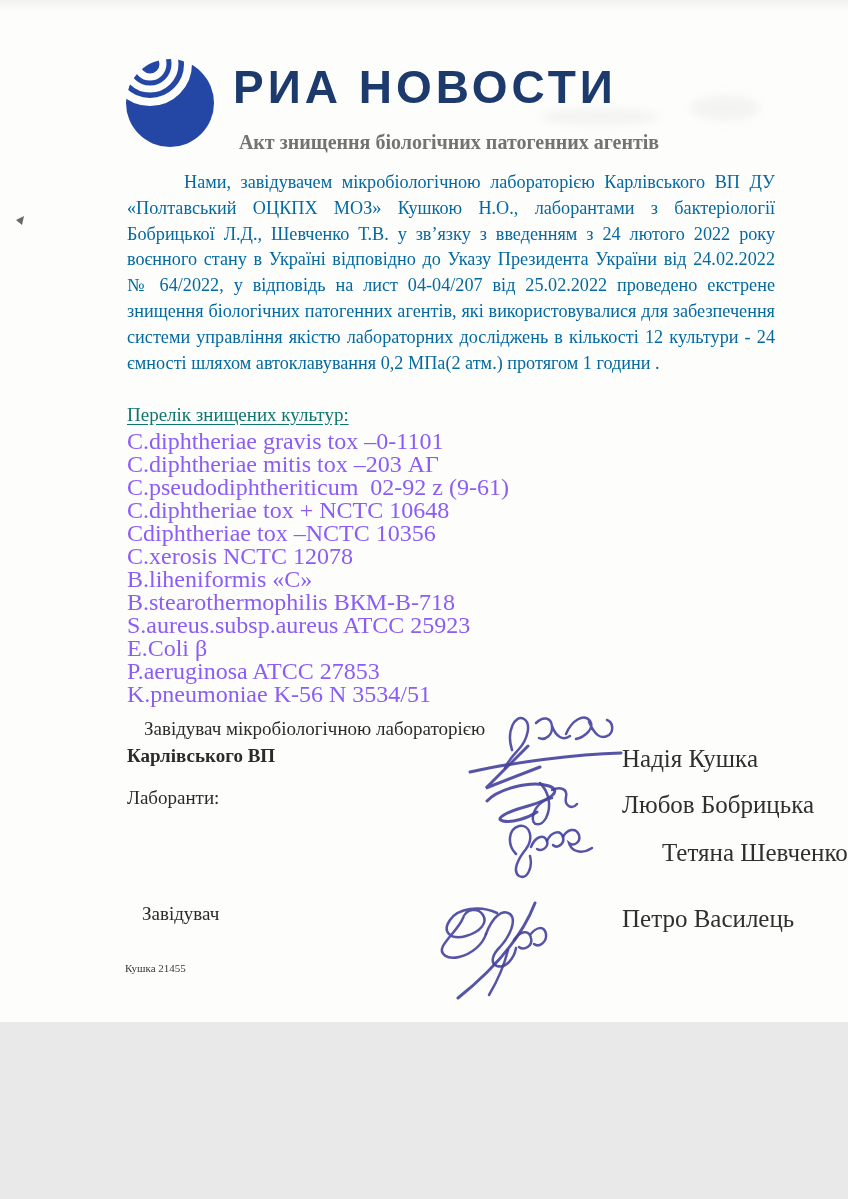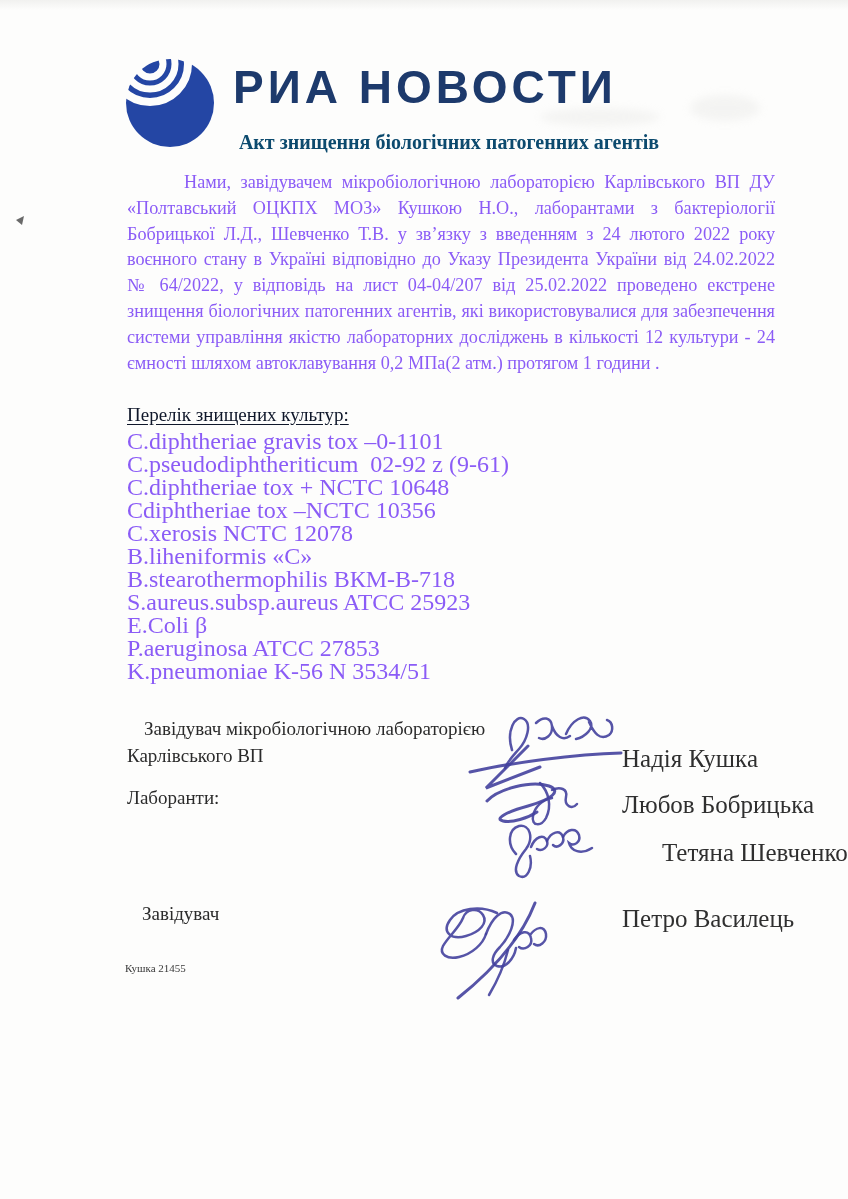--- a/index.html
+++ b/index.html
@@ -1,47 +1,47 @@
 <!DOCTYPE html>
 <html><head>
 <meta charset="utf-8">
 <style>
   html,body{margin:0;padding:0;background:#e9e9e9;}
   .page{
-    position:relative;width:848px;height:1199px;margin:0 auto;
+    position:relative;width:848px;height:1022px;margin:0 auto;
     background:#fdfdfc;overflow:hidden;
     font-family:"Liberation Serif","DejaVu Serif",serif;color:#2e2e2e;
   }
   .top-edge{position:absolute;top:0;left:0;right:0;height:10px;
     background:linear-gradient(#e7e7e5,#fdfdfc);opacity:.55;}
   .speck{position:absolute;left:16px;top:216px;width:8px;height:9px;
     background:#4f4f4f;opacity:.85;
     clip-path:polygon(0 45%,100% 0,75% 100%);}
   .smudge{position:absolute;background:#d9d9d6;border-radius:50%;filter:blur(4px);opacity:.25;}
 
   .logo-icon{position:absolute;left:120px;top:46px;width:104px;height:104px;}
   .logo-text{
     position:absolute;left:233px;top:64px;
     font-family:"Liberation Sans","DejaVu Sans",sans-serif;
     font-weight:bold;font-size:46px;letter-spacing:4px;color:#1d3a6c;
     line-height:1;white-space:nowrap;
   }
   .doc-title{
     position:absolute;left:127px;top:131px;width:644px;
-    text-align:center;font-weight:bold;font-size:20px;color:#0c4a6e;
+    text-align:center;font-weight:bold;font-size:20px;color:#737373;
     white-space:nowrap;
   }
   .body-par{
     position:absolute;left:127px;top:170px;width:648px;
     font-size:18.2px;line-height:25.8px;text-align:justify;
-    text-indent:57px;color:#8b5cf6;
+    text-indent:57px;color:#0369a1;
   }
   .list-heading{
     position:absolute;left:127px;top:404px;
-    font-size:19px;color:#0f172a;
+    font-size:19px;color:#0f766e;
     text-decoration:underline;text-underline-offset:3px;
     white-space:pre-wrap;
   }
   .culture-list{position:absolute;left:127px;top:430px;font-size:24px;line-height:23px;color:#8b5cf6;}
   .culture-list div{white-space:pre-wrap;}
 
   .sig-role{position:absolute;left:127px;font-size:19px;color:#2b2b2b;white-space:nowrap;}
   .sig-name{position:absolute;left:622px;font-size:25px;color:#2f2f2f;white-space:nowrap;}
   .footer-note{position:absolute;left:125px;top:962px;font-size:11px;color:#3a3a3a;}
 
@@ -68,34 +68,35 @@
   <div class="logo-text">РИА НОВОСТИ</div>
 
   <div class="doc-title">Акт знищення біологічних патогенних агентів</div>
 
   <div class="body-par">Нами, завідувачем мікробіологічною лабораторією Карлівського ВП ДУ «Полтавський ОЦКПХ МОЗ» Кушкою Н.О., лаборантами з бактеріології Бобрицької Л.Д., Шевченко Т.В. у зв’язку з введенням з 24 лютого 2022 року воєнного стану в Україні відповідно до Указу Президента України від 24.02.2022 № 64/2022, у відповідь на лист 04-04/207 від 25.02.2022 проведено екстрене знищення біологічних патогенних агентів, які використовувалися для забезпечення системи управління якістю лабораторних досліджень в кількості 12 культури - 24 ємності  шляхом автоклавування 0,2 МПа(2 атм.) протягом 1 години .</div>
 
   <div class="list-heading">Перелік знищених культур:</div>
 
   <div class="culture-list">
     <div>C.diphtheriae gravis tox –0-1101</div>
+    <div>C.diphtheriae mitis tox –203 АГ</div>
     <div>C.pseudodiphtheriticum  02-92 z (9-61)</div>
     <div>C.diphtheriae tox + NCTC 10648</div>
     <div>Cdiphtheriae tox –NCTC 10356</div>
     <div>C.xerosis NCTC 12078</div>
     <div>B.liheniformis «С»</div>
     <div>B.stearothermophilis ВКМ-В-718</div>
     <div>S.aureus.subsp.aureus ATCC 25923</div>
     <div>E.Coli β</div>
     <div>P.aeruginosa ATCC 27853</div>
     <div>K.pneumoniae K-56 N 3534/51</div>
   </div>
 
   <div class="sig-role" style="top:718px;margin-left:17px;">Завідувач мікробіологічною лабораторією</div>
-  <div class="sig-role" style="top:745px;">Карлівського ВП</div>
+  <div class="sig-role" style="top:745px;font-weight:bold;">Карлівського ВП</div>
   <div class="sig-role" style="top:787px;">Лаборанти:</div>
   <div class="sig-role" style="top:903px;margin-left:15px;">Завідувач</div>
 
   <div class="sig-name" style="top:745px;">Надія Кушка</div>
   <div class="sig-name" style="top:791px;">Любов Бобрицька</div>
   <div class="sig-name" style="top:839px;margin-left:40px;">Тетяна Шевченко</div>
   <div class="sig-name" style="top:905px;">Петро Василець</div>
 
   <div class="footer-note">Кушка 21455</div>
 

